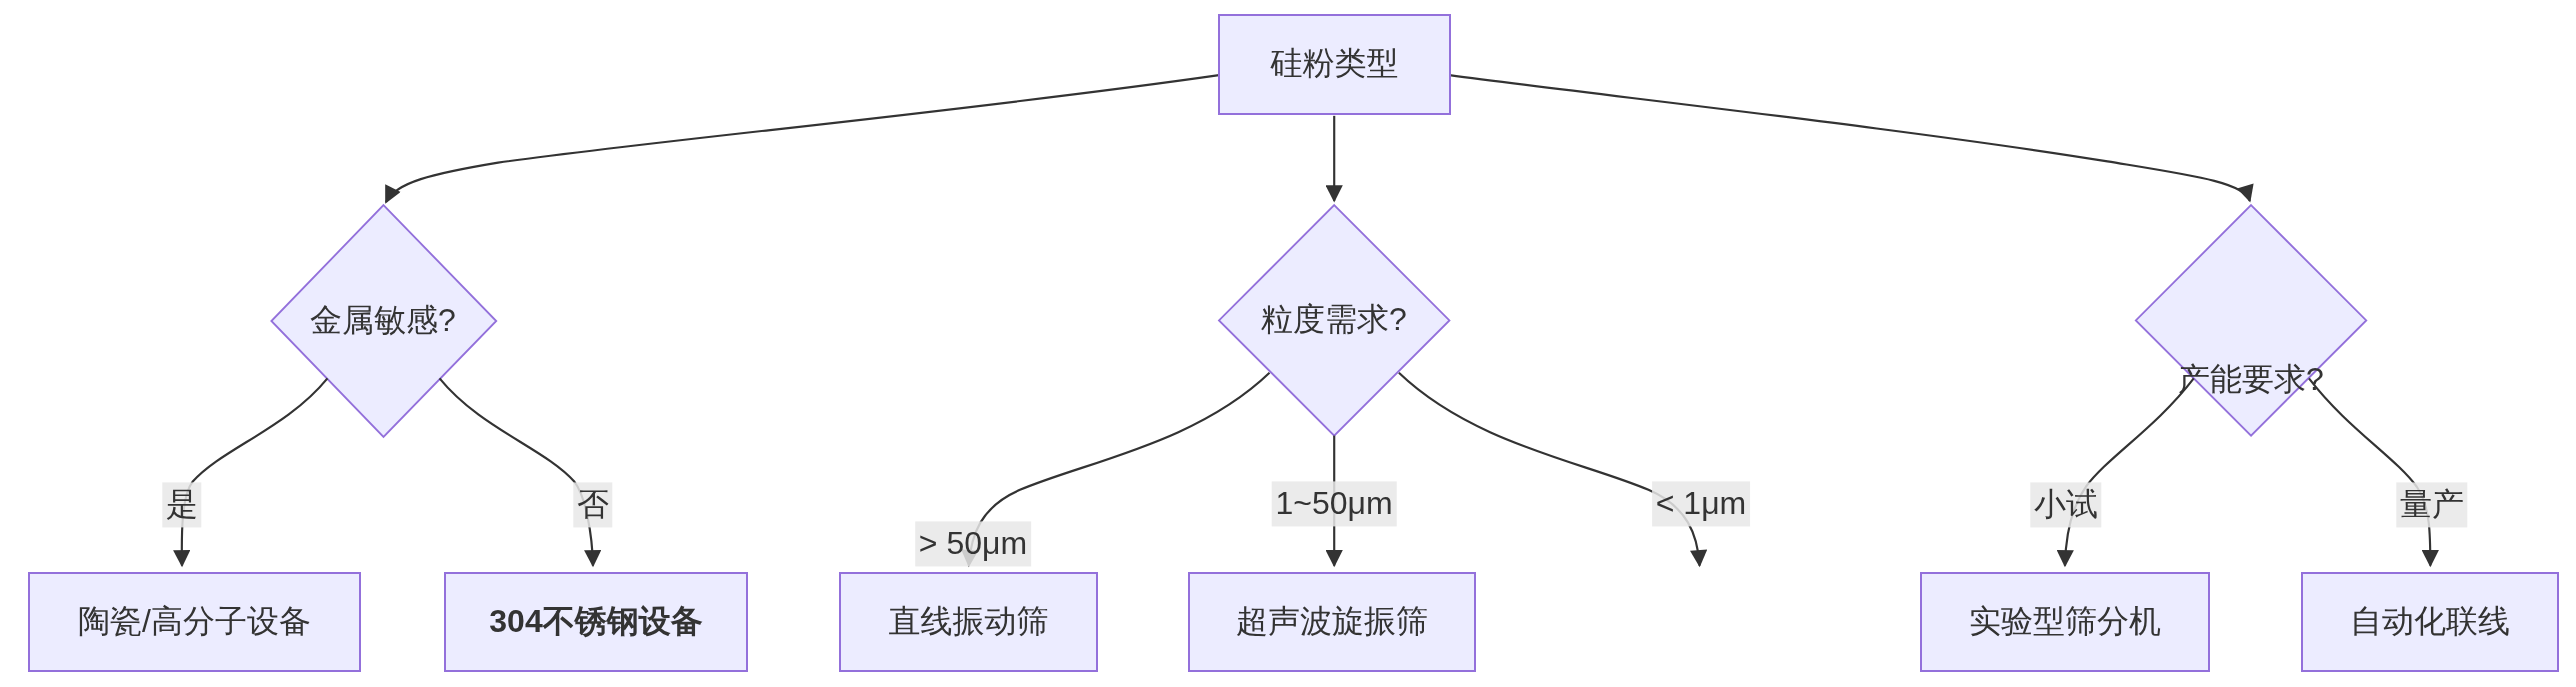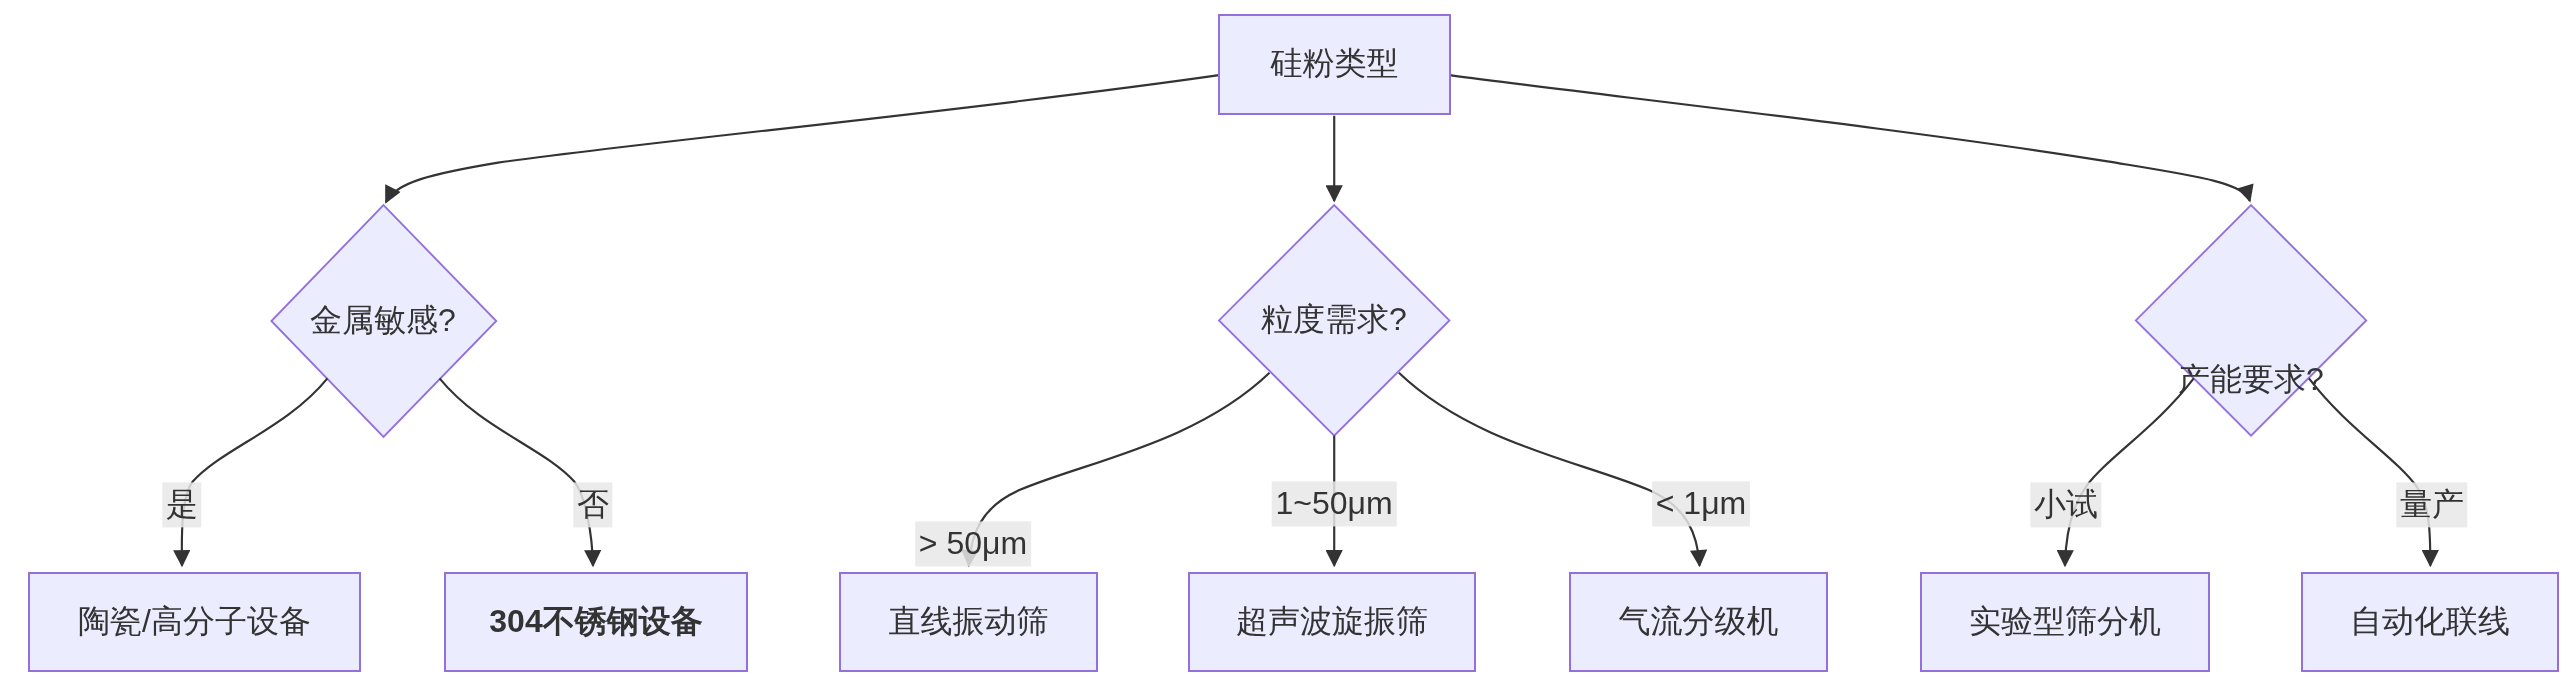--- a/index.html
+++ b/index.html
@@ -114,18 +114,17 @@
   <div class="edge-label" style="left:973px; top:504px;margin-top:40px;">&gt; 50μm</div>
   <div class="edge-label" style="left:1334px; top:504px;">1~50μm</div>
   <div class="edge-label" style="left:1701px; top:504px;">&lt; 1μm</div>
   <div class="edge-label" style="left:2066px; top:505px;">小试</div>
   <div class="edge-label" style="left:2432px; top:505px;">量产</div>
 
   <div class="node-box" style="left:28px; top:572px; width:333px; height:100px;">陶瓷/高分子设备</div>
   <div class="node-box" style="left:444px; top:572px; width:304px; height:100px;font-weight:bold;">304不锈钢设备</div>
   <div class="node-box" style="left:839px; top:572px; width:259px; height:100px;">直线振动筛</div>
   <div class="node-box" style="left:1188px; top:572px; width:288px; height:100px;">超声波旋振筛</div>
-  <div class="node-box" style="left:1569px; top:572px; width:259px; height:100px;">气流分级机</div>
   <div class="node-box" style="left:2301px; top:572px; width:258px; height:100px;">自动化联线</div>
   <div class="node-box" style="left:1920px; top:572px; width:290px; height:100px;">实验型筛分机</div>
 
 </div>
 
 
 </body></html>

